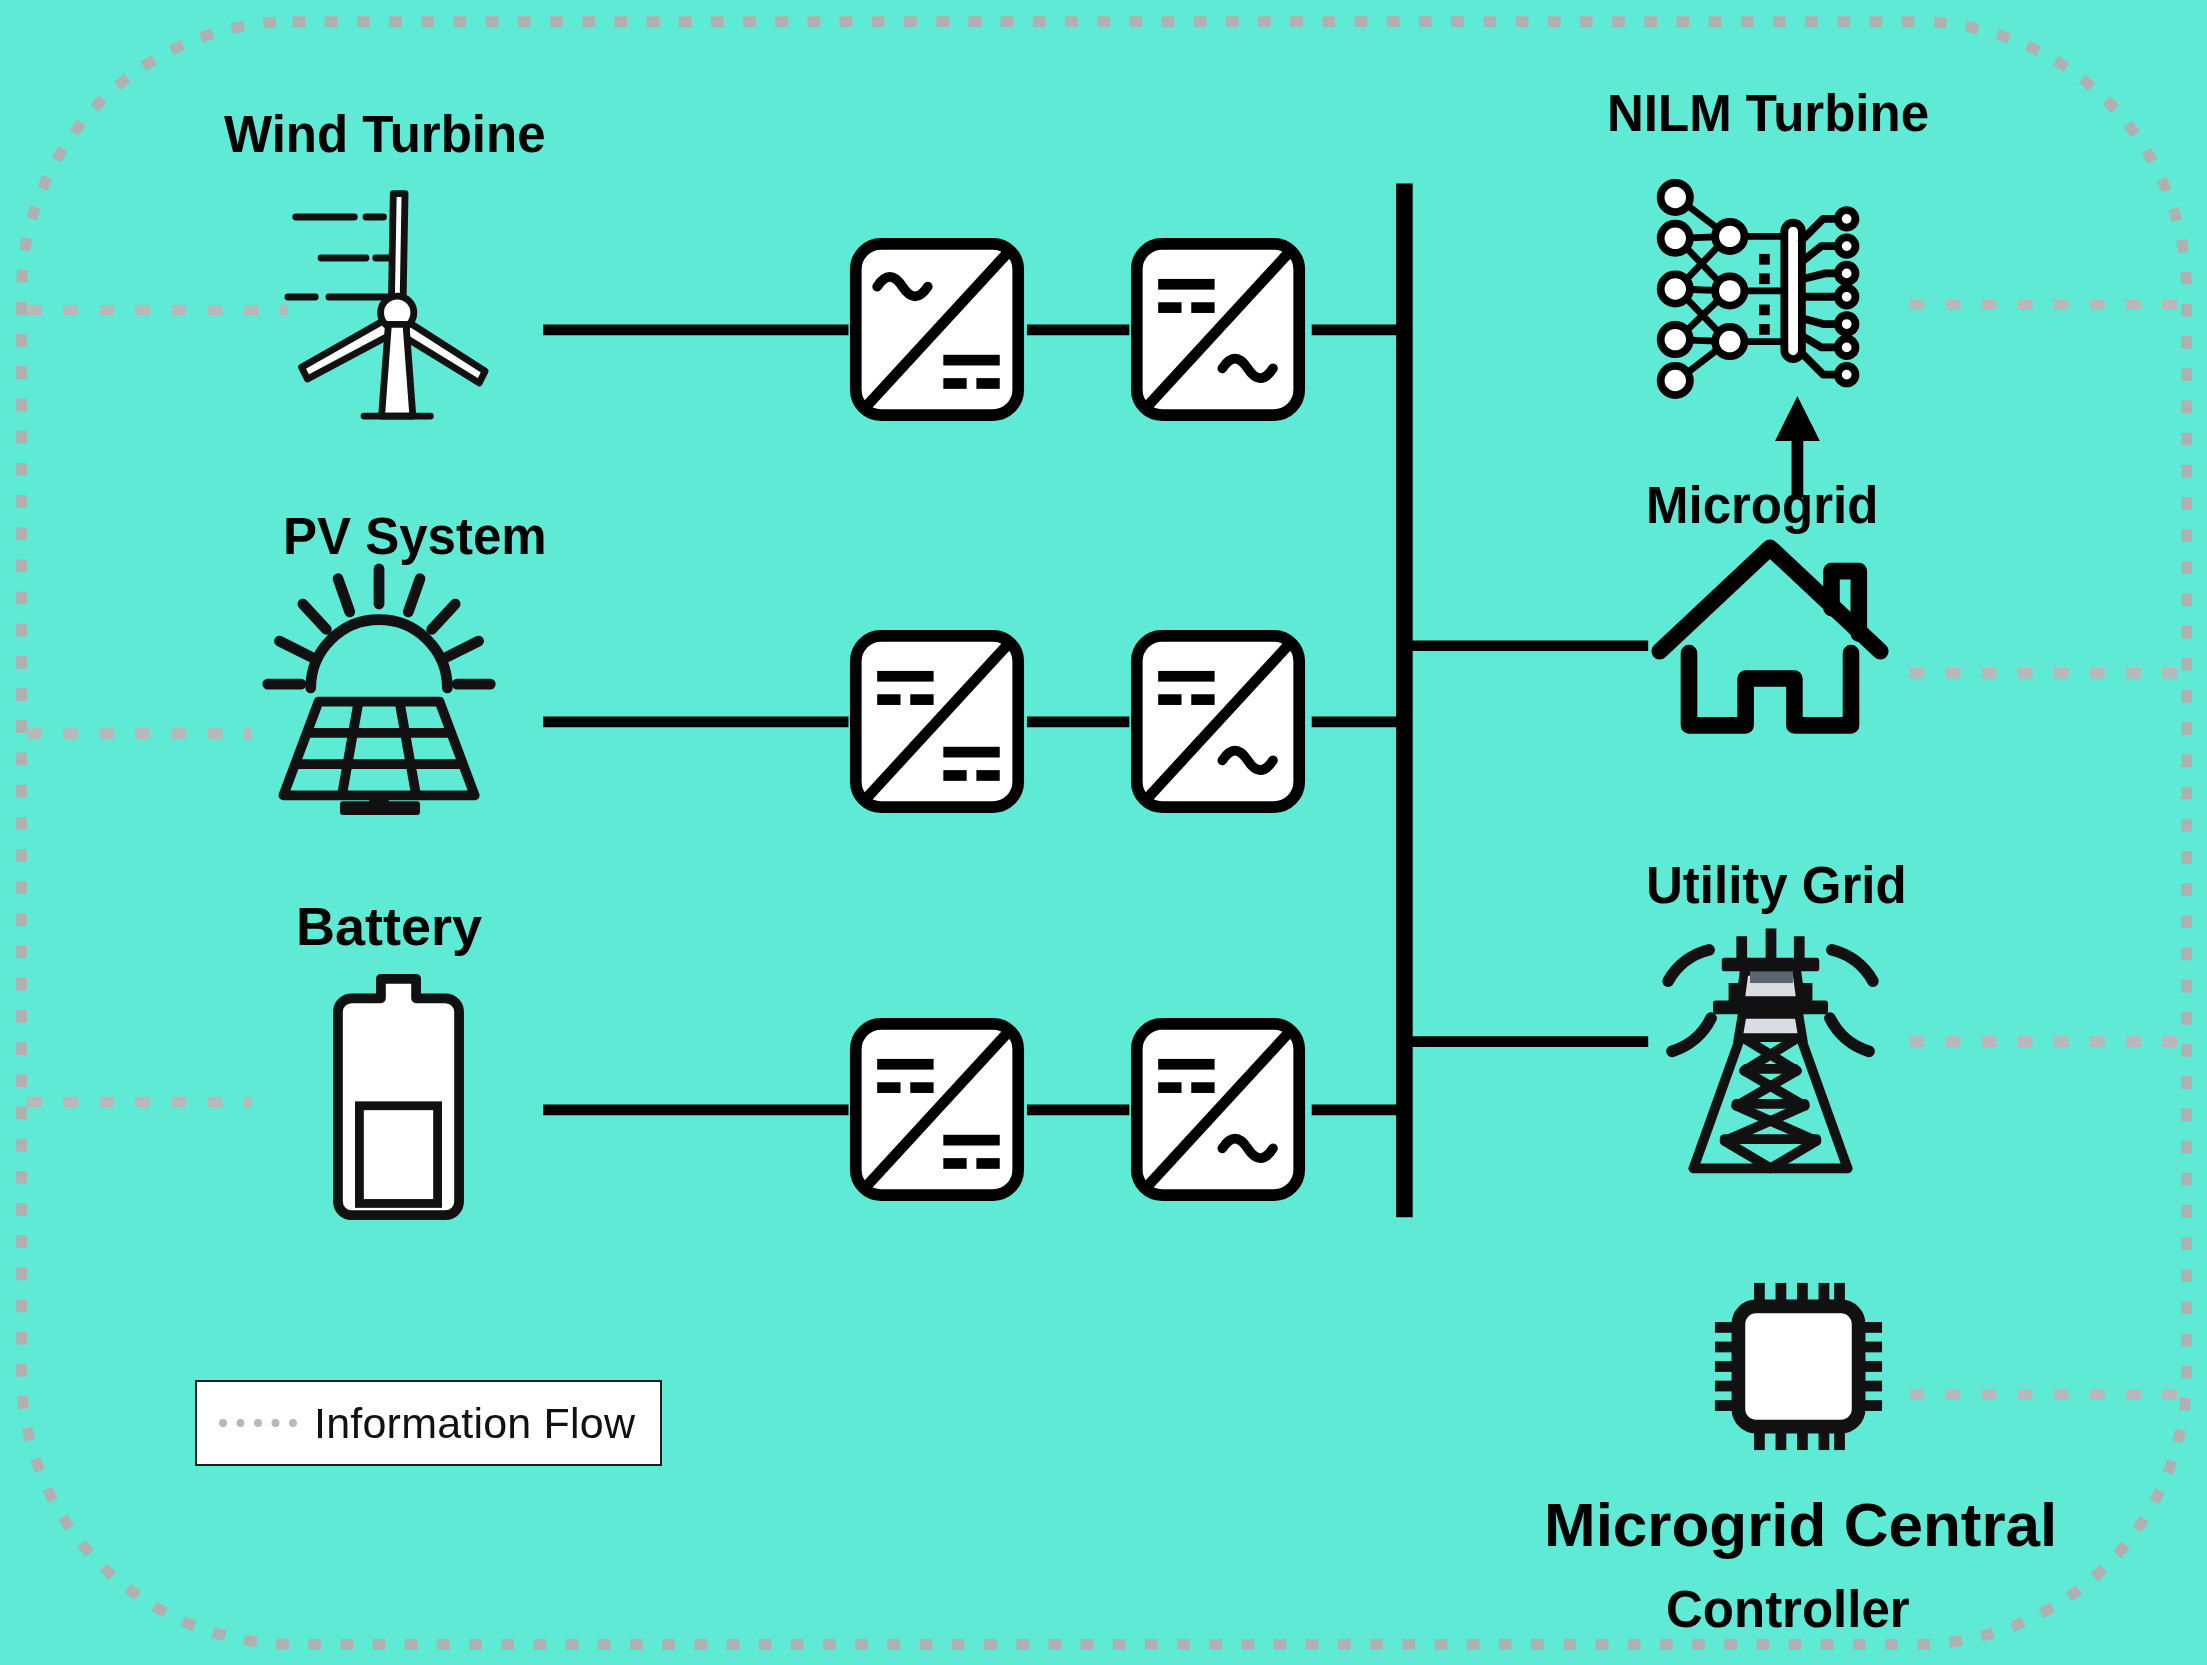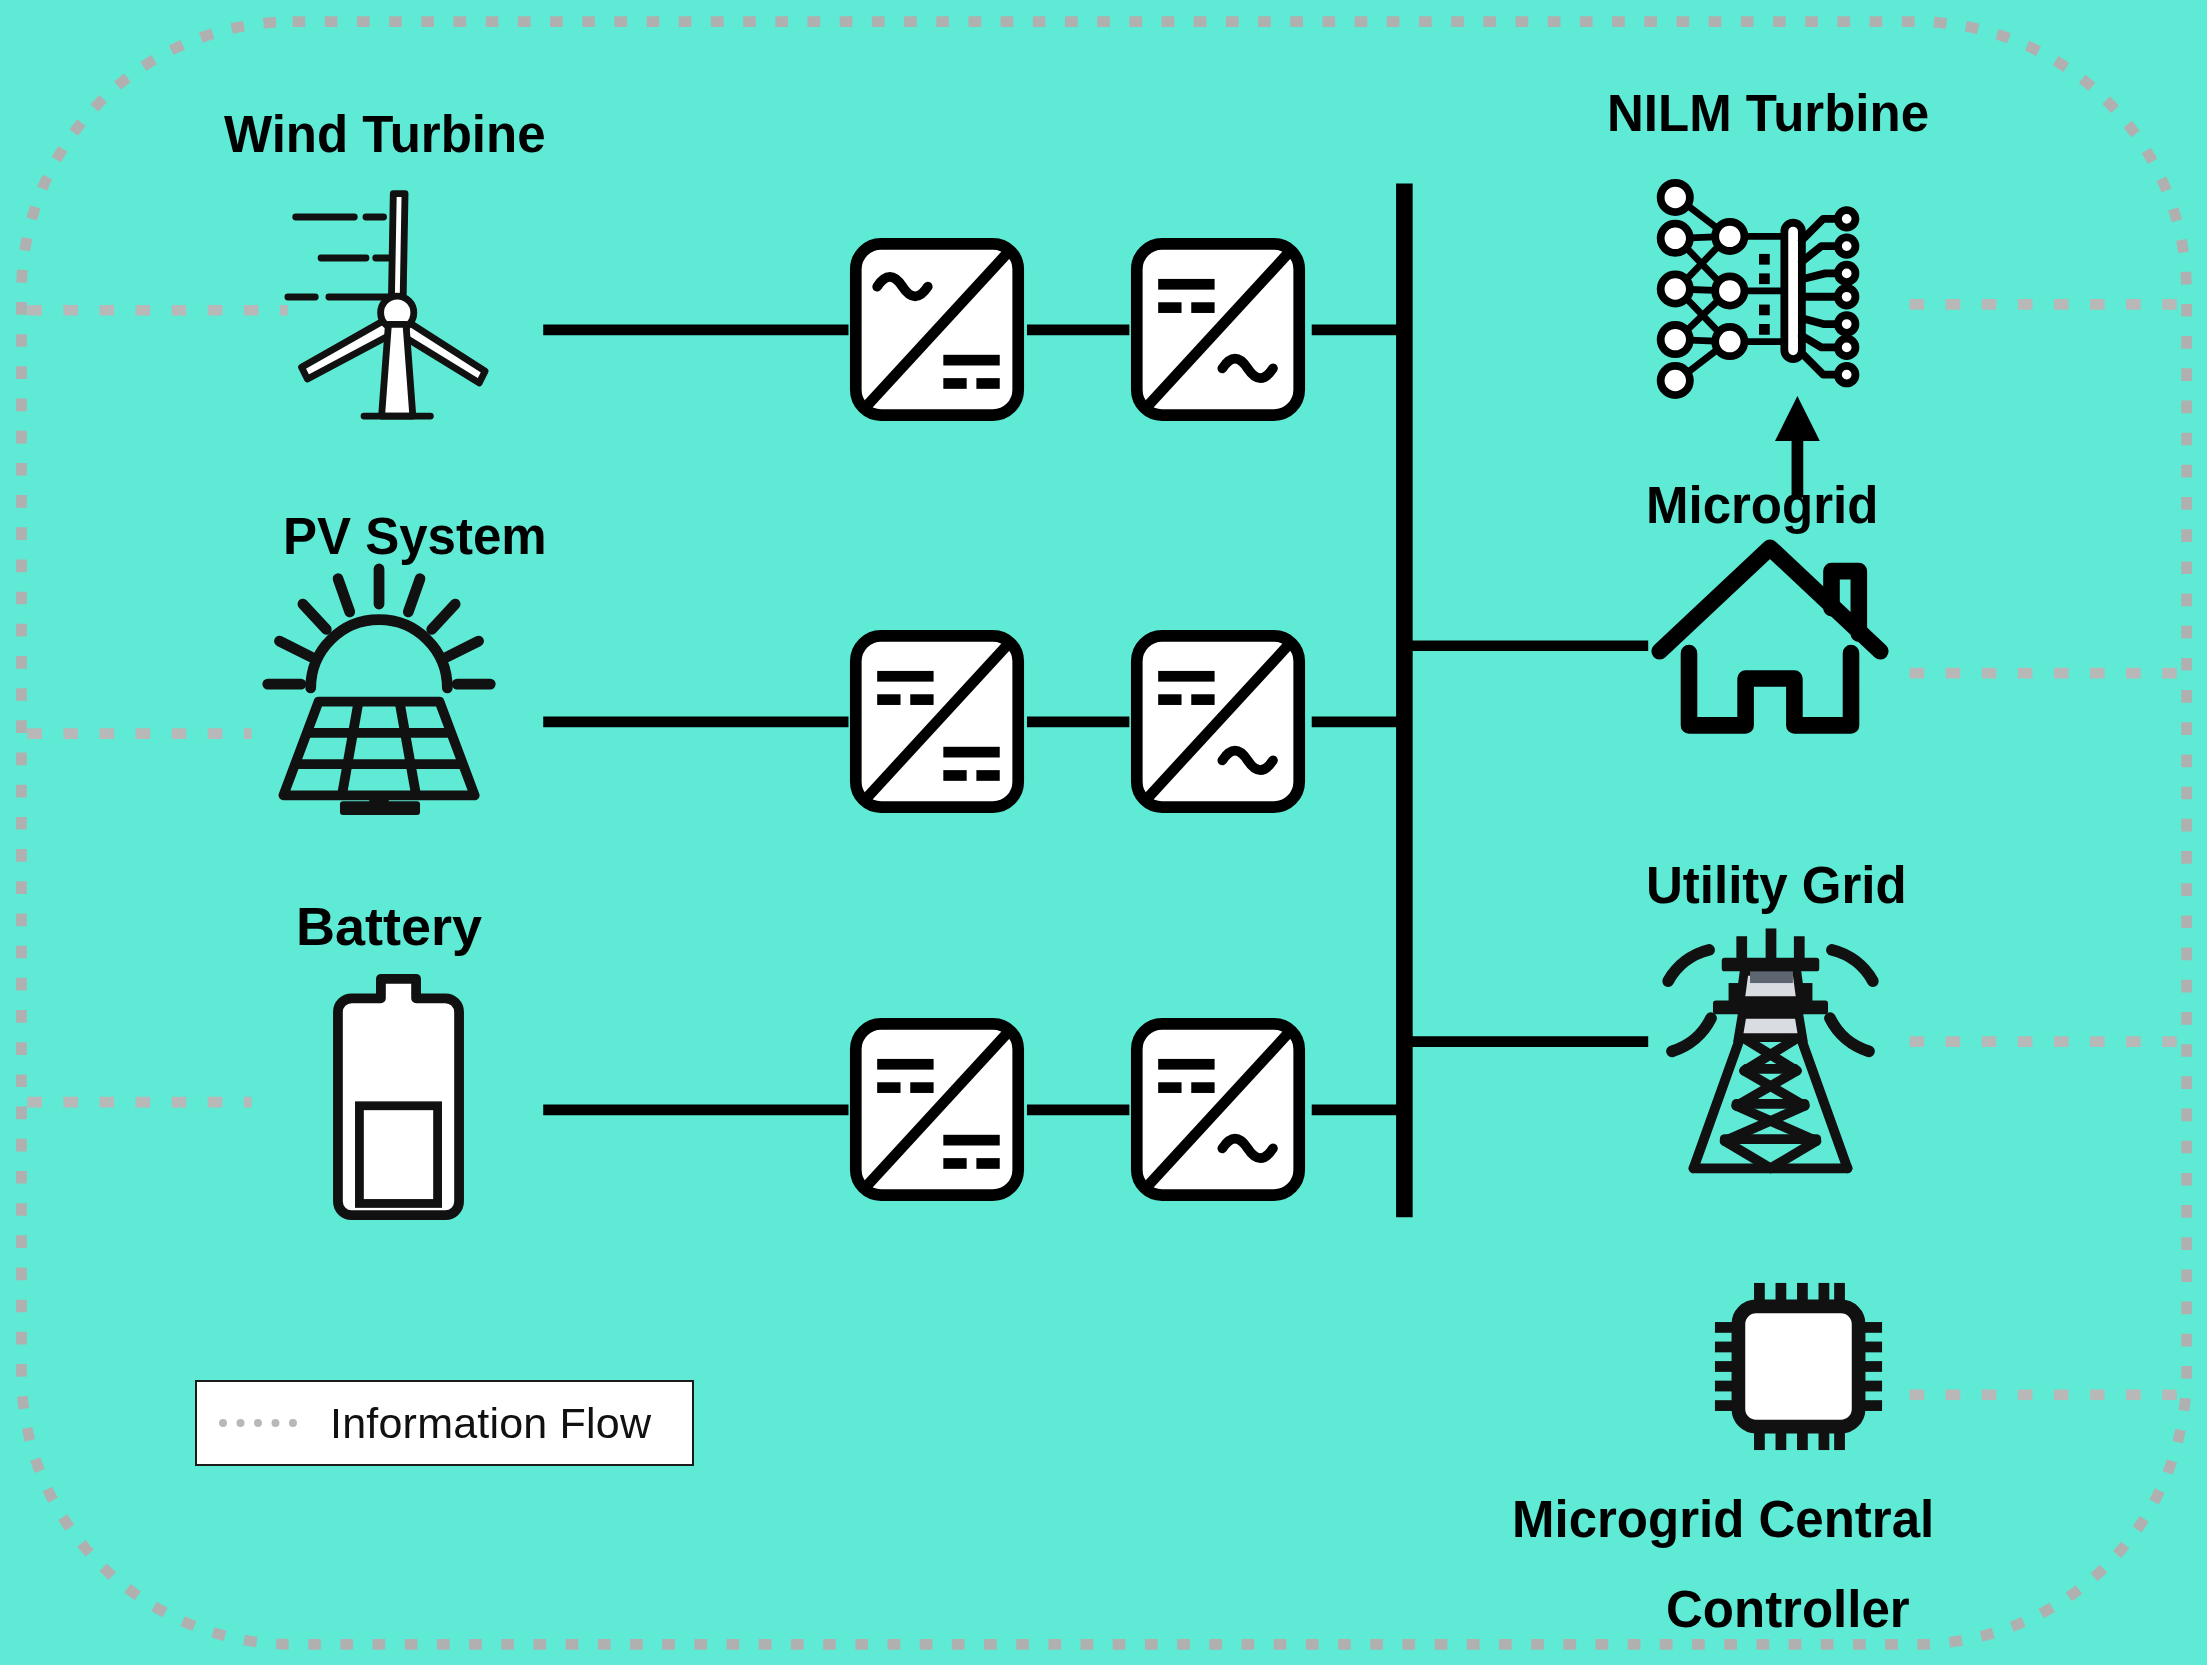--- a/index.html
+++ b/index.html
@@ -5,21 +5,21 @@
   html,body{margin:0;padding:0;background:#ffffff;}
   body{font-family:"Liberation Sans",sans-serif;}
   #stage{position:relative;width:2208px;height:1666px;background:#5eead4;overflow:hidden;}
   .lbl{position:absolute;font-weight:bold;color:#000;white-space:nowrap;text-align:center;line-height:1.08;}
   svg{display:block;}
   #boundary{position:absolute;left:0;top:0;width:2208px;height:1666px;pointer-events:none;}
   #wires{position:absolute;left:0;top:0;width:2208px;height:1666px;}
   .icon{position:absolute;}
   #legend{position:absolute;border:2.9px solid #1b1b1b;background:#fff;display:flex;align-items:center;}
   #legend .sample{width:78px;height:0;border-top:8.8px dotted #b8b8b8;margin:0 17.6px 0 21.5px;}
-  #legend .ltext{font-size:43px;color:#111;padding-right:41px;letter-spacing:0.2px;margin-left:16px;}
+  #legend .ltext{font-size:43px;color:#111;padding-right:25px;letter-spacing:0.2px;}
 </style>
 </head>
 <body>
 
 <div id="stage">
 
   <svg id="boundary" viewBox="0 0 2264 1708">
     <path d="M 300 22 L 1964 22 A 278 278 0 0 1 2242 300 L 2242 1408
              A 278 278 0 0 1 1964 1686 L 300 1686
              A 278 278 0 0 1 22 1408 L 22 300
@@ -62,21 +62,21 @@
       <path d="M 1843 406 L 1866 452 L 1820 452 Z" fill="#000"></path>
     </g>
   </svg>
 
   <div class="lbl" style="left:224px;top:107px;font-size:51px;">Wind Turbine</div>
   <div class="lbl" style="left:246px;top:509px;font-size:51px;margin-left:37px;">PV System</div>
   <div class="lbl" style="left:296px;top:897px;font-size:54px;">Battery</div>
   <div class="lbl" style="left:1607px;top:86px;font-size:51px;">NILM Turbine</div>
   <div class="lbl" style="left:1646px;top:478px;font-size:51px;">Microgrid</div>
   <div class="lbl" style="left:1646px;top:858px;font-size:51px;">Utility Grid</div>
-  <div class="lbl" style="left:1512px;top:1492px;font-size:51px;">Microgrid Central</div>
+  <div class="lbl" style="left:1544px;top:1492px;font-size:62px;">Microgrid Central</div>
   <div class="lbl" style="left:1666px;top:1553px;font-size:51px;margin-top:29px;">Controller</div>
 
   <div class="icon" style="left:278px;top:176px;">
     <svg width="215" height="244" viewBox="0 0 220 250">
       <g stroke="#111" stroke-width="7" fill="none" stroke-linecap="round">
         <line x1="18" y1="42" x2="78" y2="42"></line>
           <line x1="90" y1="42" x2="108" y2="42"></line>
         <line x1="44" y1="84" x2="90" y2="84"></line>
           <line x1="100" y1="84" x2="118" y2="84"></line>
         <line x1="10" y1="124" x2="38" y2="124"></line>

